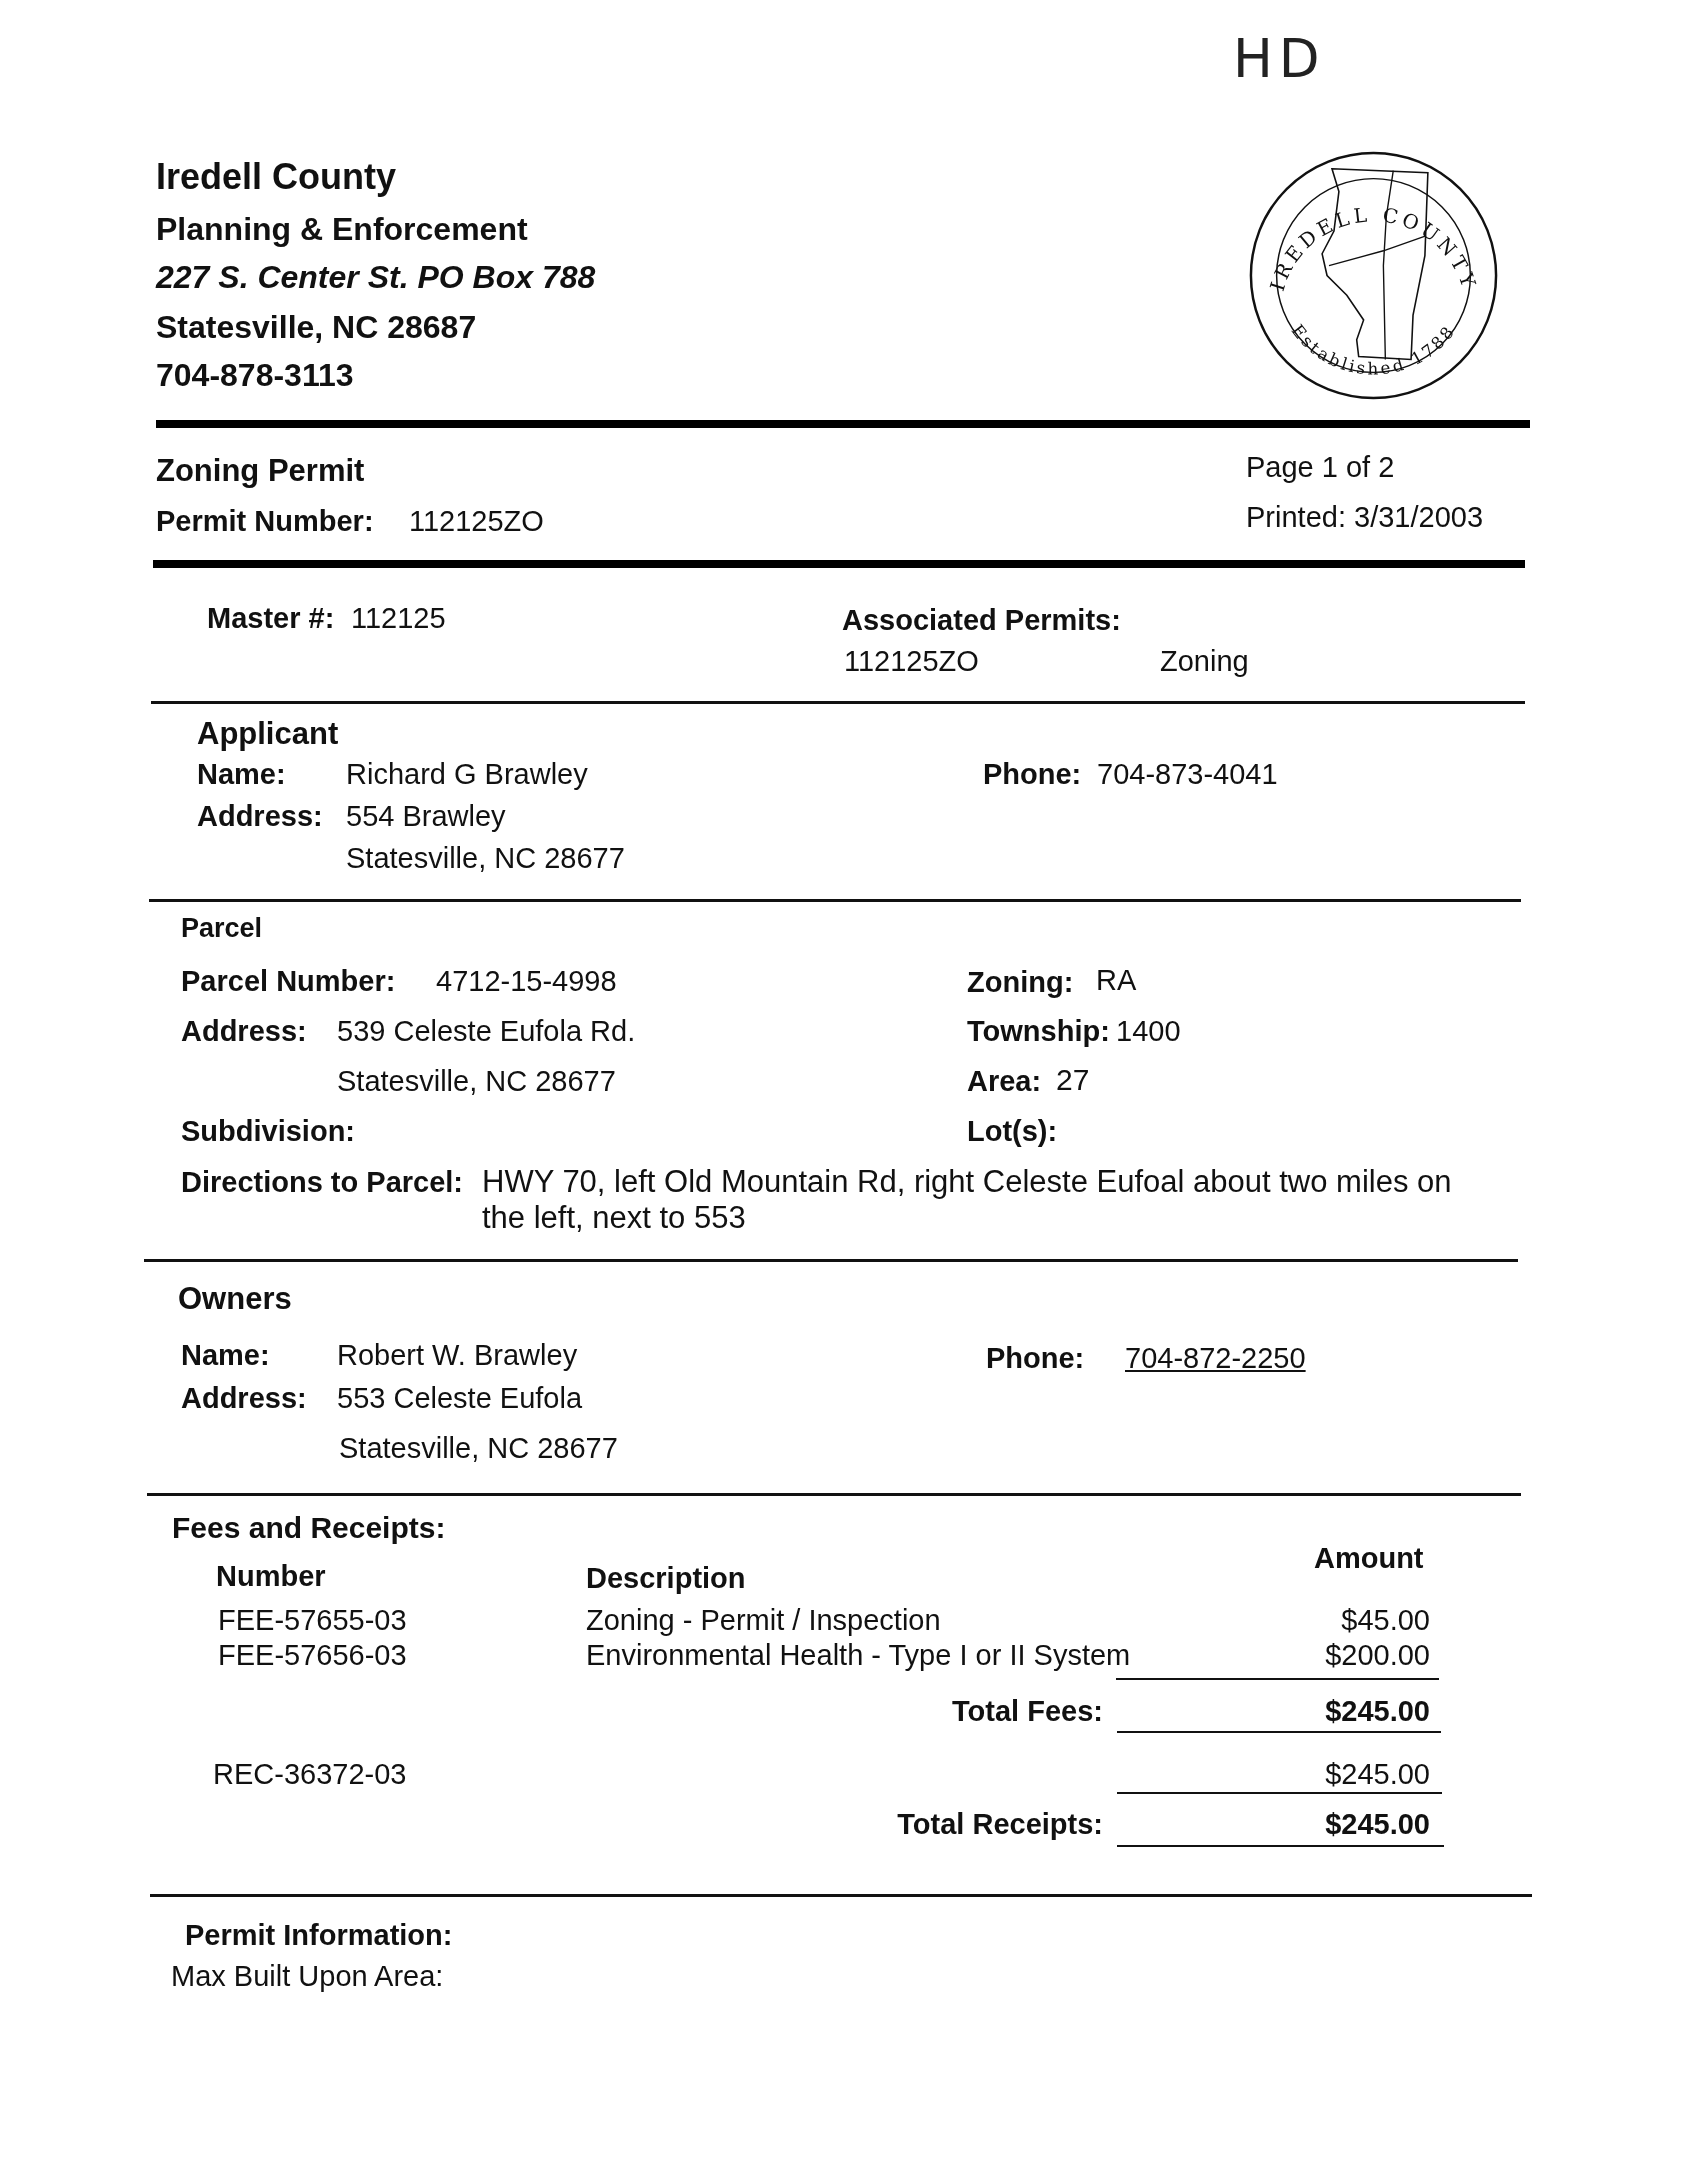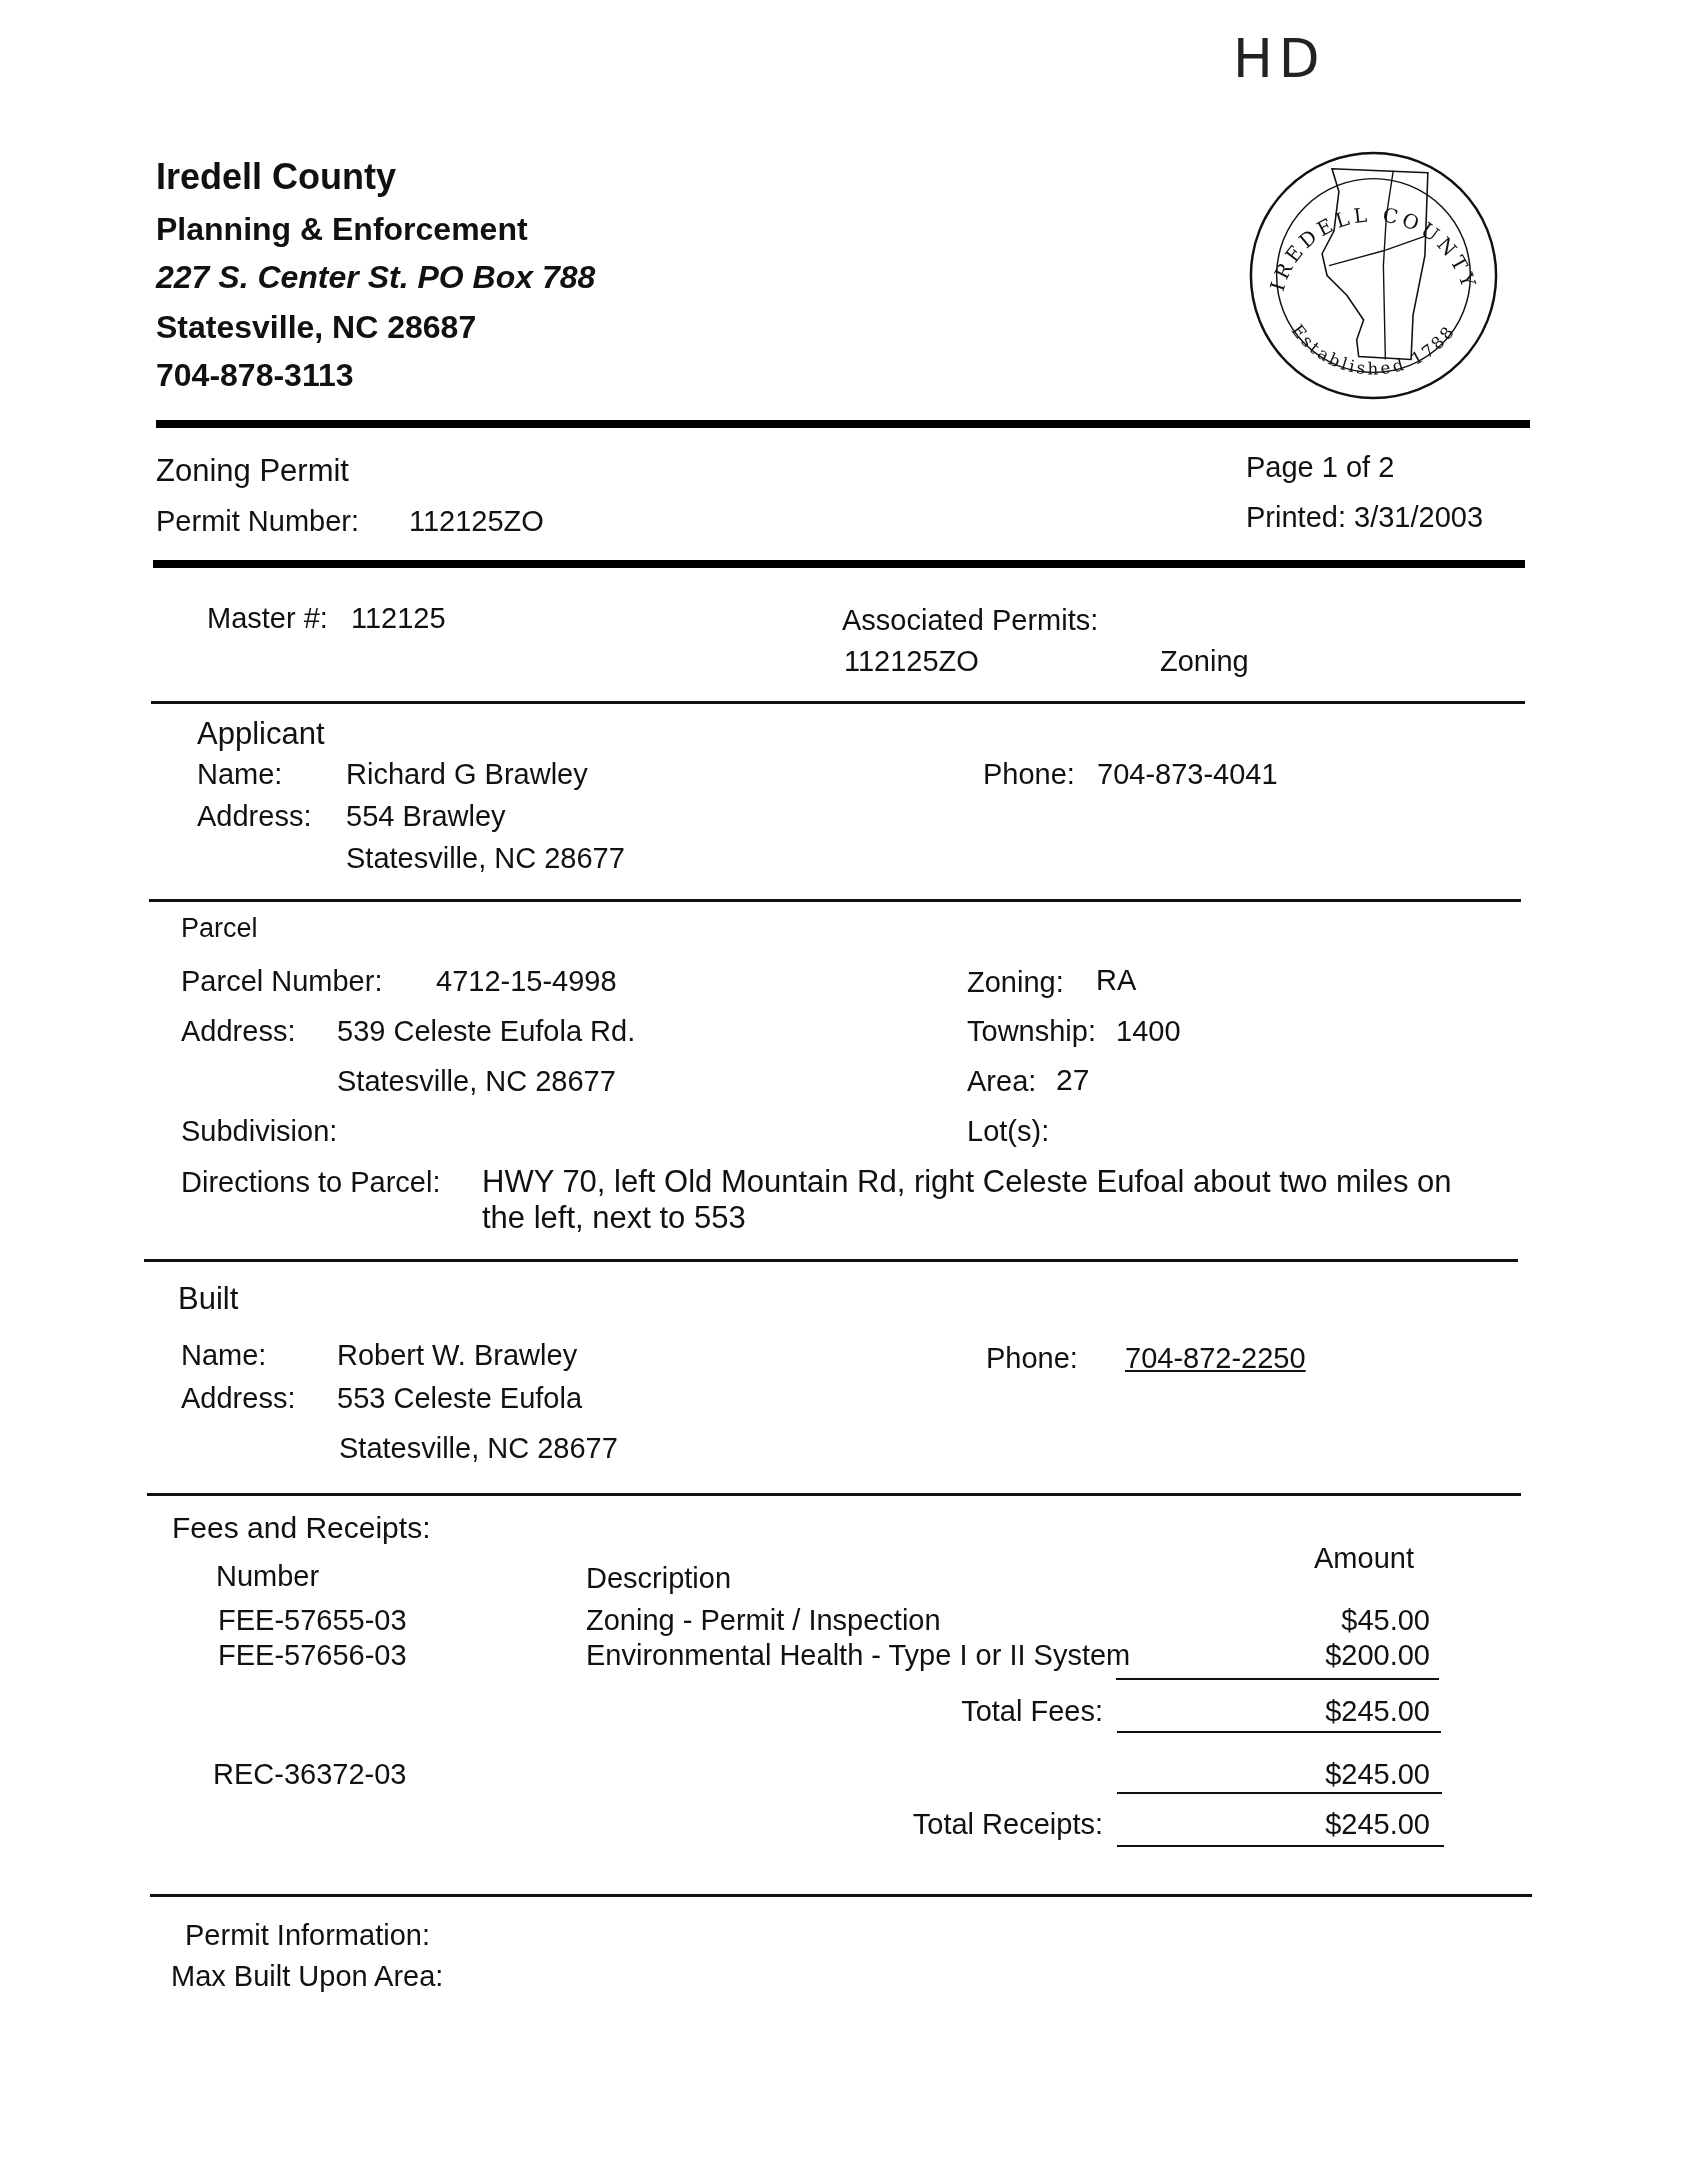--- a/index.html
+++ b/index.html
@@ -1,21 +1,21 @@
 <!DOCTYPE html>
 <html><head>
 <meta charset="utf-8">
 <style>
   html, body { margin: 0; padding: 0; background: #ffffff; }
   body {
     width: 1687px; height: 2175px; position: relative; overflow: hidden;
     font-family: "Liberation Sans", "DejaVu Sans", sans-serif; color: #111111;
   }
   .abs { position: absolute; white-space: nowrap; }
-  .b { font-weight: normal; }
+  .b { font-weight: bold; }
   .hw { font-family: "DejaVu Sans", sans-serif; font-weight: normal; color: #222; letter-spacing: 6px; }
   .hdr-title { font-size: 36px; font-weight: bold; }
   .hdr-line { font-size: 32px; font-weight: bold; }
   .f31 { font-size: 31px; }
   .f30 { font-size: 30px; }
   .f29 { font-size: 29px; }
   .rule-thick { position: absolute; height: 8px; background: #000; }
   .rule { position: absolute; height: 2px; background: #111; }
   .right { text-align: right; }
   .seal { position: absolute; left: 1245px; top: 147px; width: 257px; height: 257px; }
@@ -106,21 +106,21 @@
   <div class="abs f29" style="left:1069px; top:1115px;"></div>
 
   <div class="abs b f29" style="left:181px; top:1166px;">Directions to Parcel:</div>
   <div class="abs f31" style="left:482px; top:1164px;">HWY 70, left Old Mountain Rd, right Celeste Eufoal about two miles on</div>
   <div class="abs f31" style="left:482px; top:1200px;">the left, next to 553</div>
 </div>
 
 <div class="rule" style="left:144px; top:1259px; width:1374px; height:3px;"></div>
 
 <div>
-  <div class="abs b" style="left:178px; top:1281px; font-size:31px;">Built</div>
+  <div class="abs b" style="left:178px; top:1281px; font-size:31px;">Owners</div>
   <div class="abs b f29" style="left:181px; top:1339px;">Name:</div>
   <div class="abs f29" style="left:337px; top:1339px;">Robert W. Brawley</div>
   <div class="abs b f29" style="left:181px; top:1382px;">Address:</div>
   <div class="abs f29" style="left:337px; top:1382px;">553 Celeste Eufola</div>
   <div class="abs f29" style="left:339px; top:1432px;">Statesville, NC 28677</div>
   <div class="abs b f29" style="left:986px; top:1342px;">Phone:</div>
   <div class="abs f29" style="left:1125px; top:1342px;text-decoration:underline;">704-872-2250</div>
 </div>
 
 <div class="rule" style="left:147px; top:1493px; width:1374px; height:3px;"></div>

